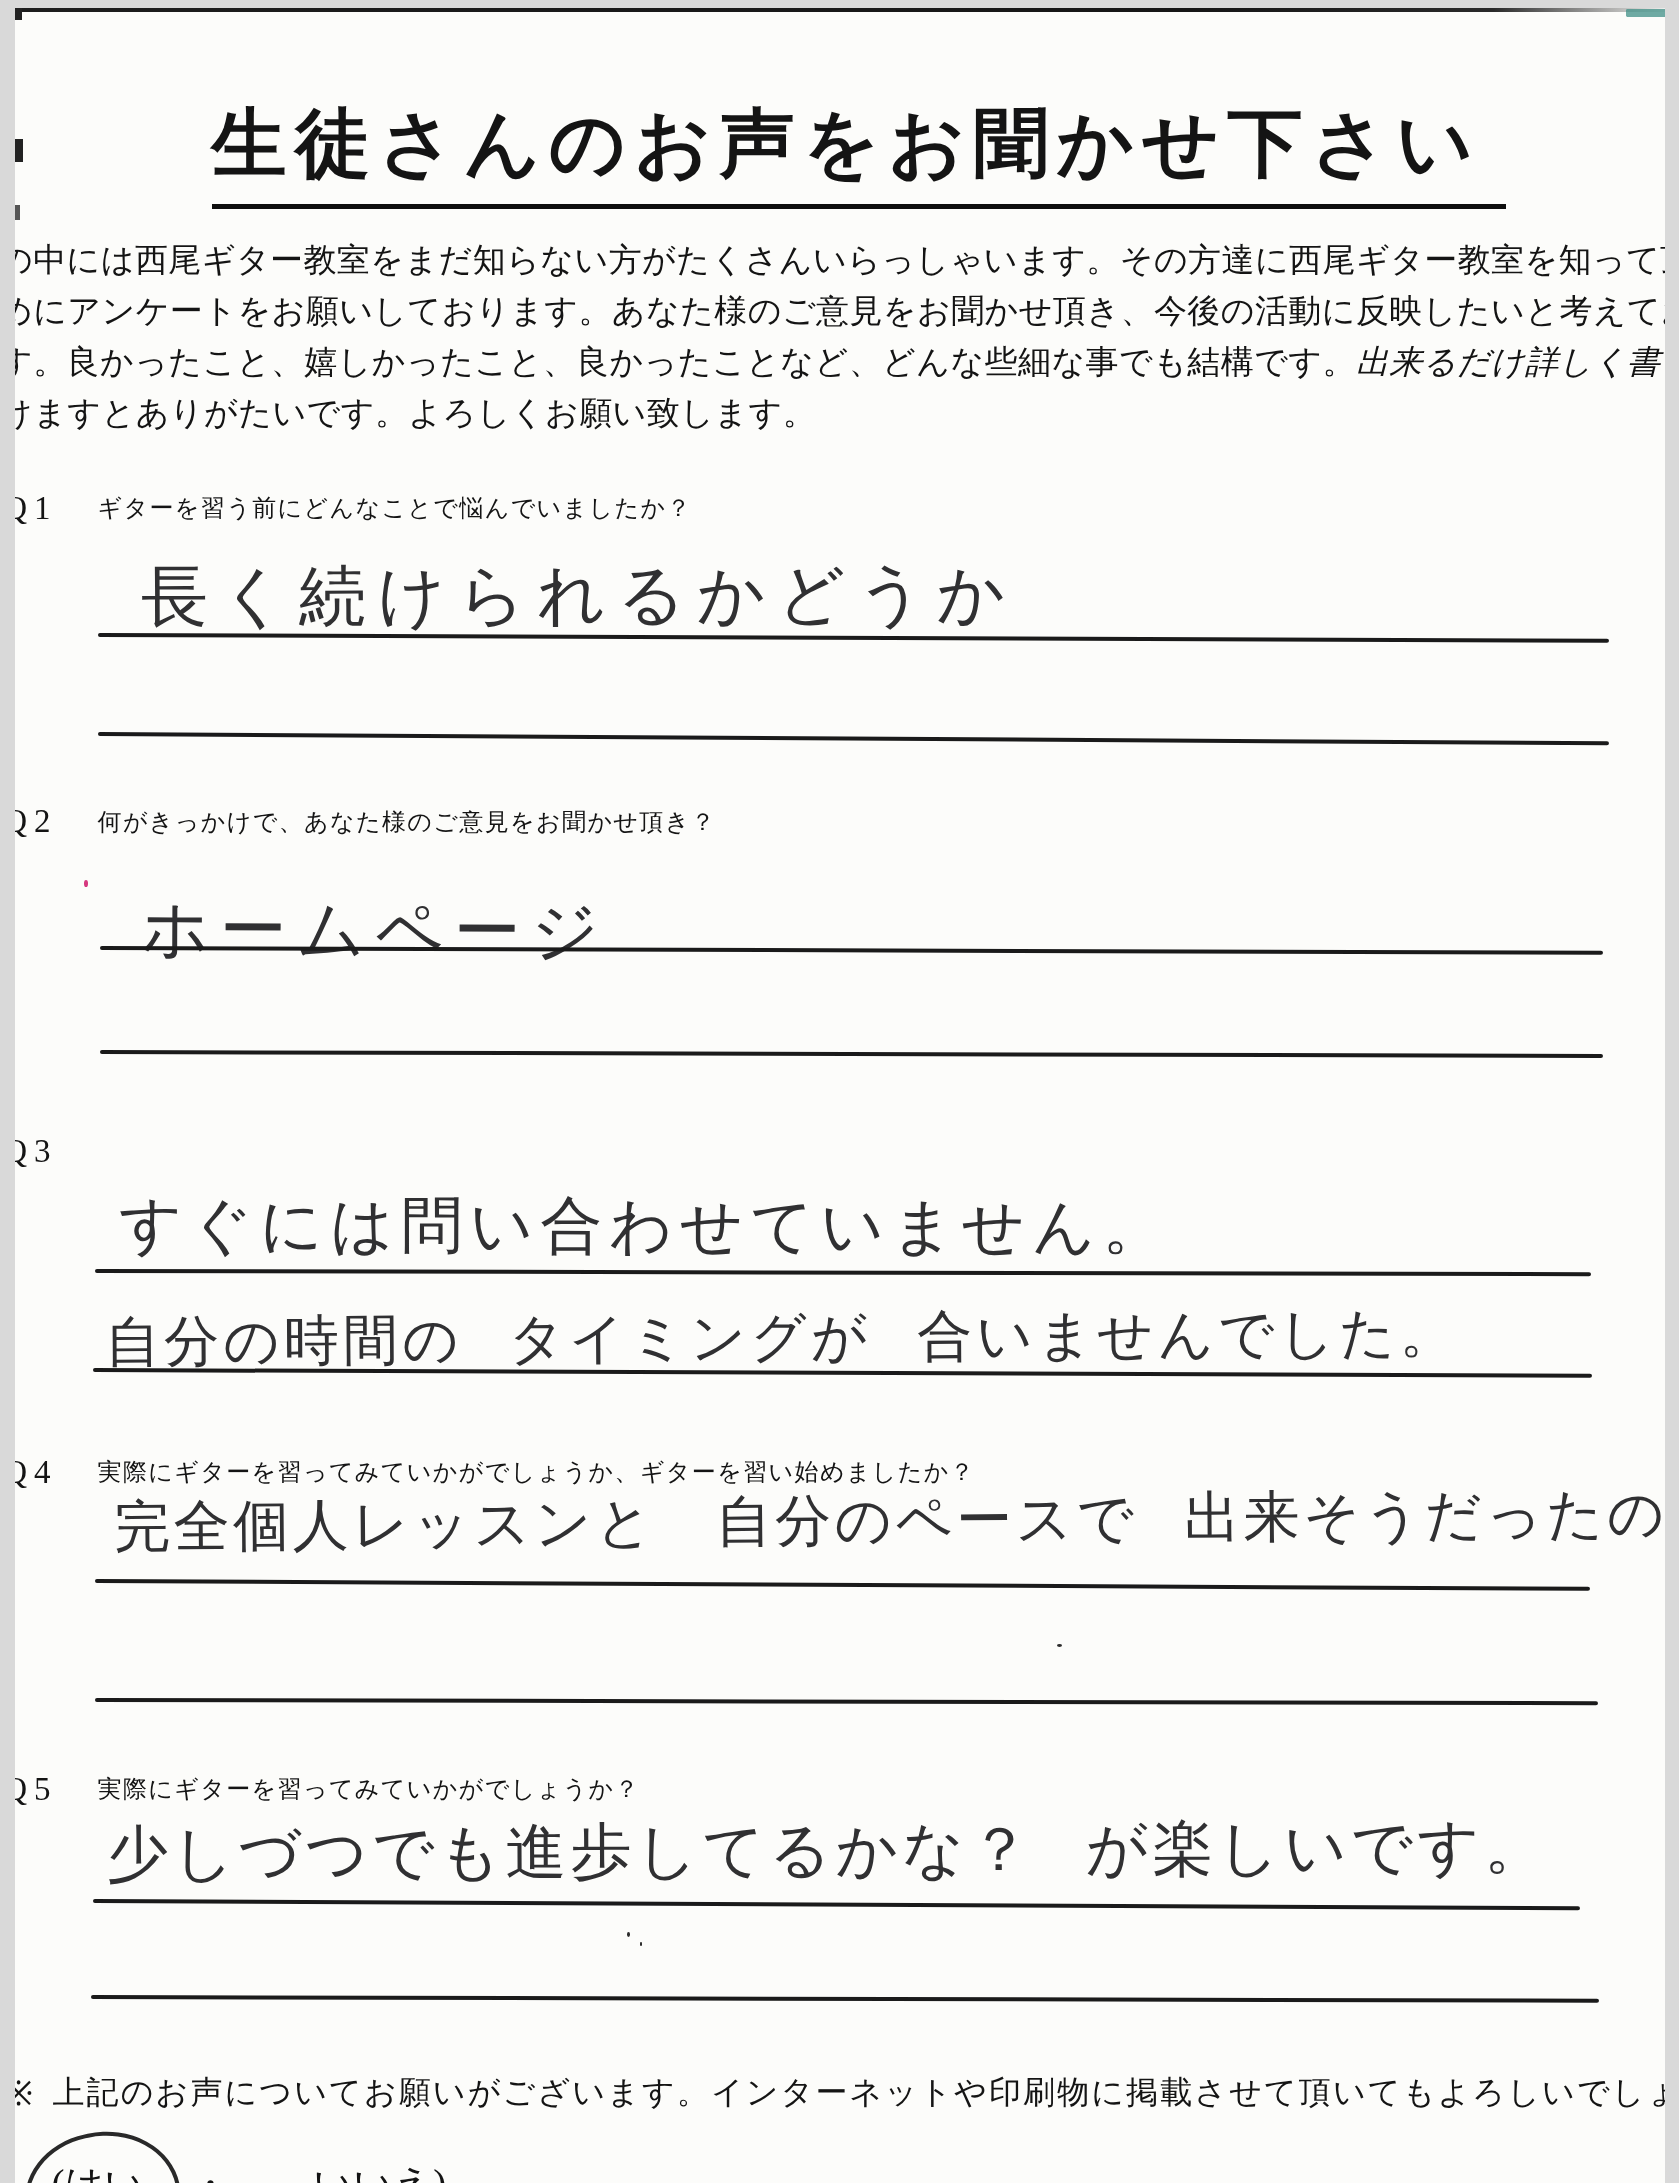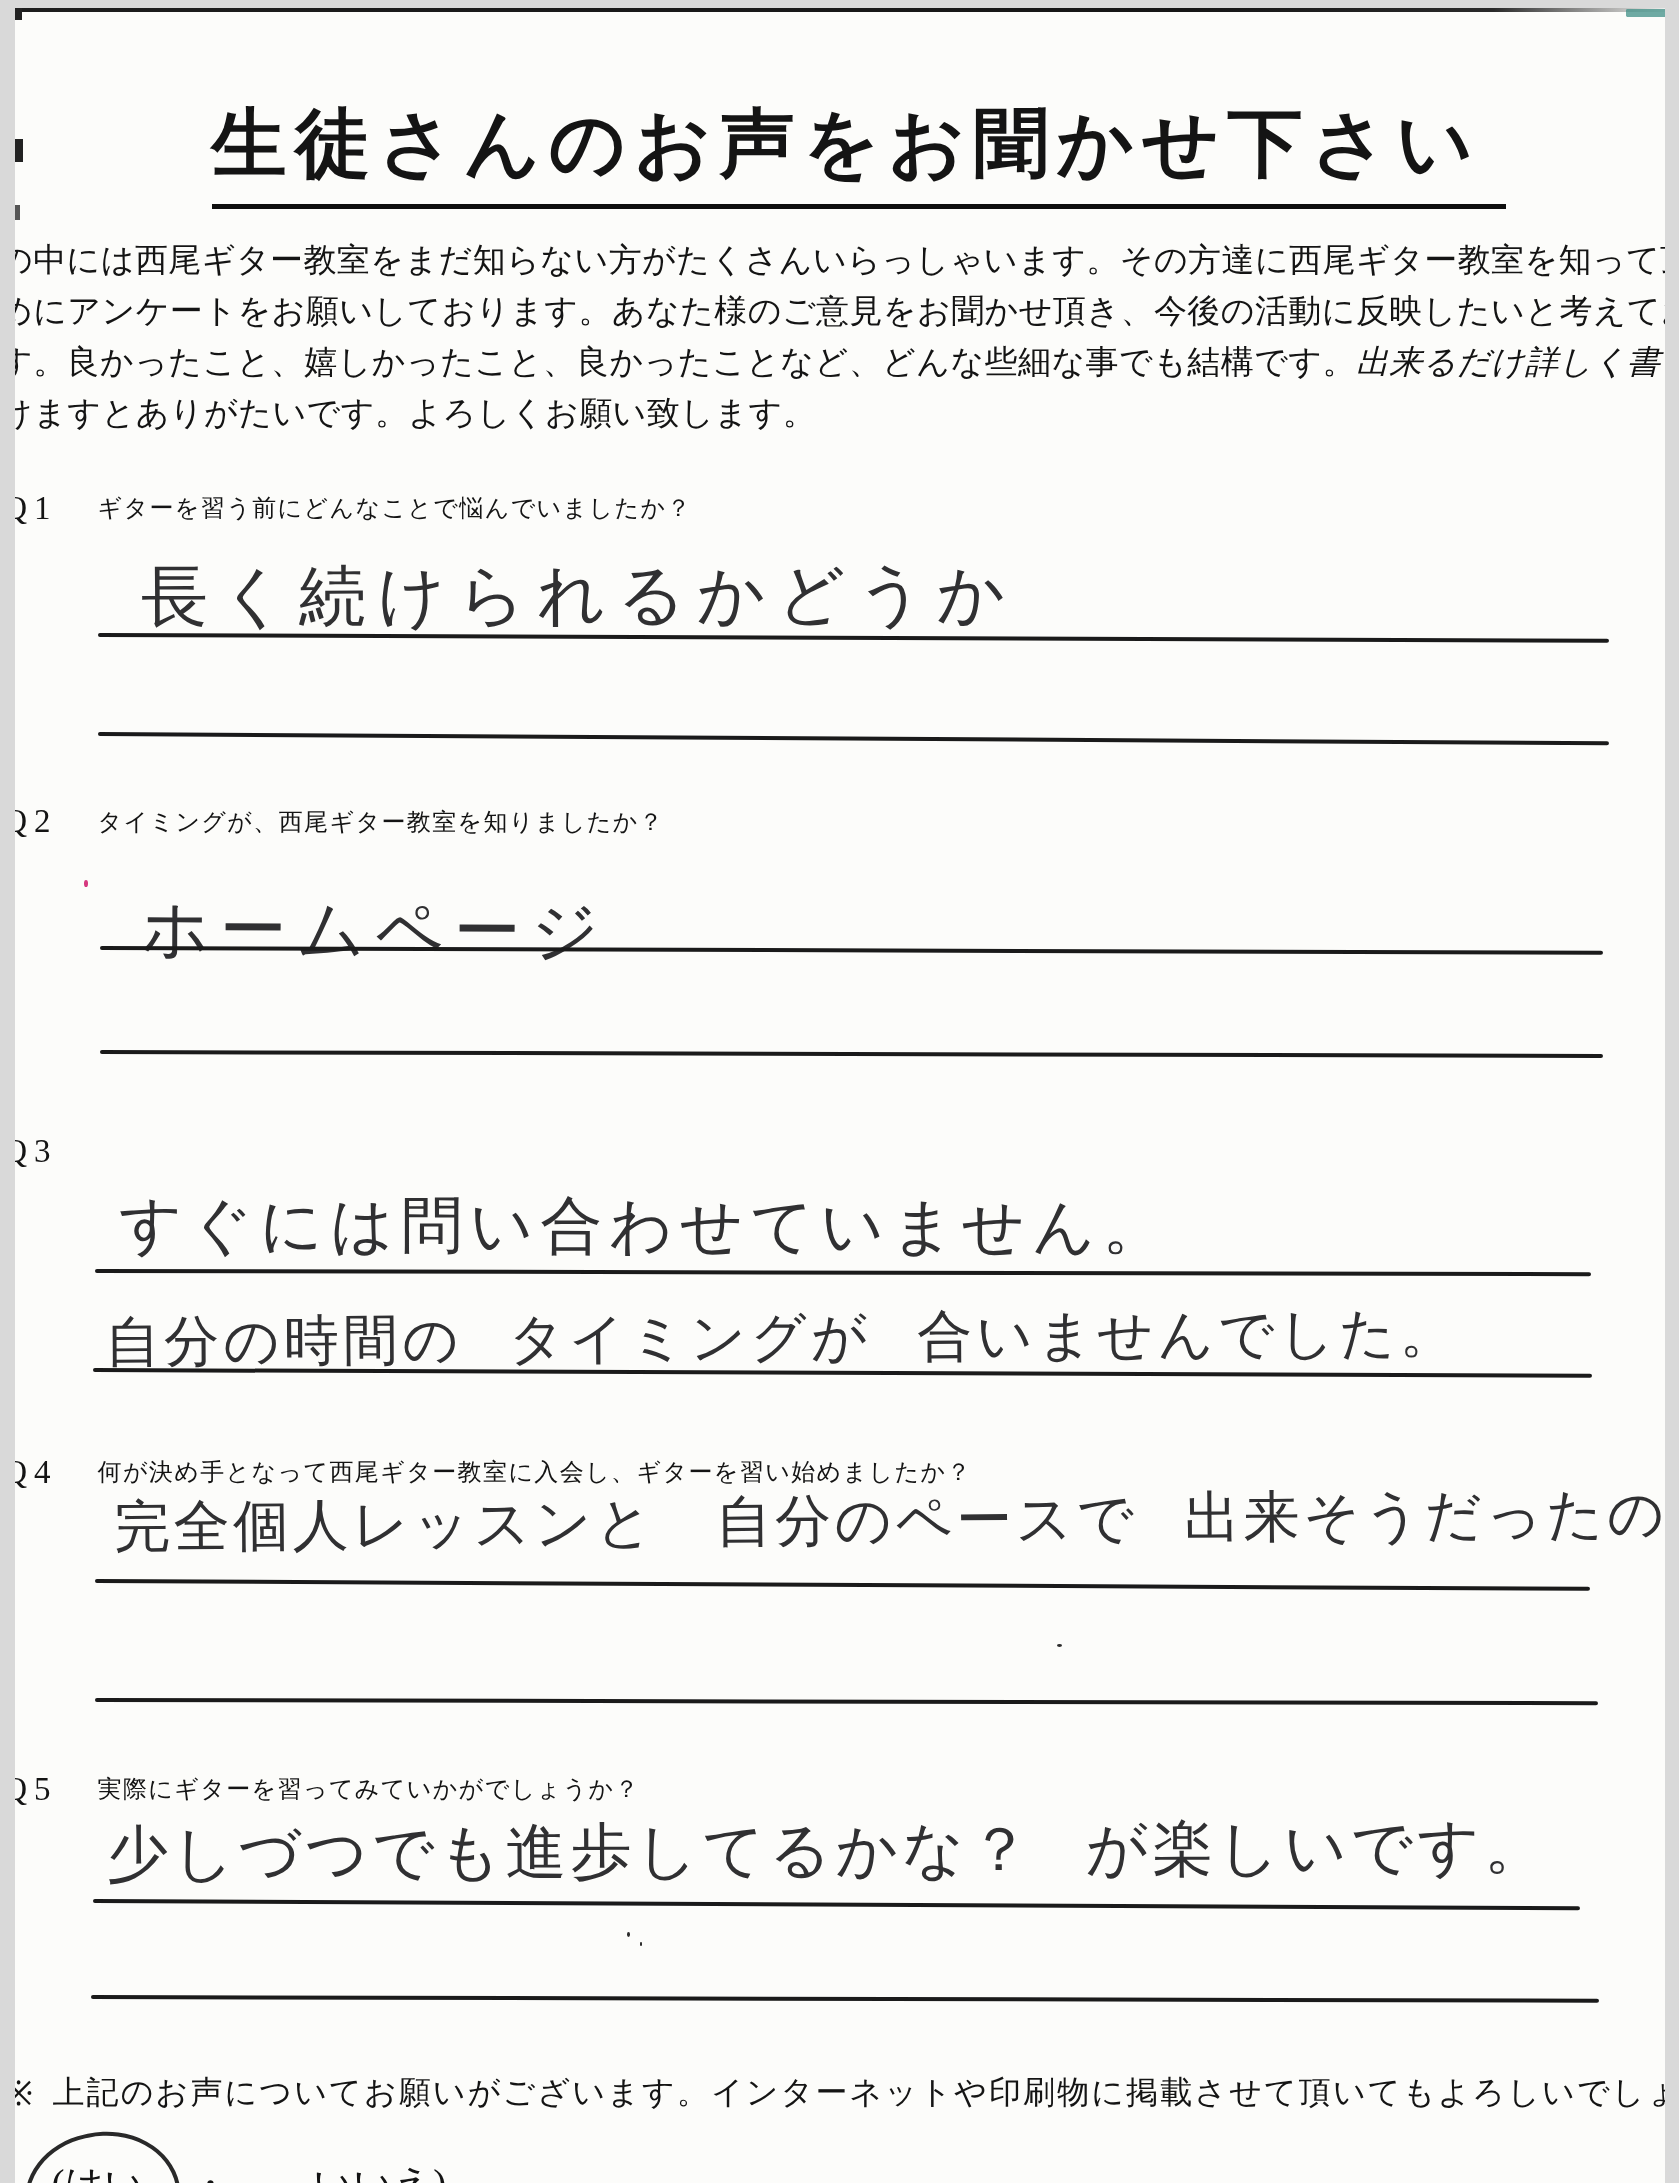--- a/index.html
+++ b/index.html
@@ -93,34 +93,34 @@
     <div>けますとありがたいです。よろしくお願い致します。</div>
   </div>
 
   <div class="qlabel" style="top:482px;">Q1</div>
   <div class="qtext" style="top:484px;">ギターを習う前にどんなことで悩んでいましたか？</div>
   <div class="hw" style="left:126px; top:542px; font-size:67px; letter-spacing:11.3px; transform:rotate(-0.2deg);">長く続けられるかどうか</div>
   <div class="rule" style="left:83px; top:625px; width:1511px; transform:rotate(0.22deg);"></div>
   <div class="rule" style="left:83px; top:724px; width:1511px; transform:rotate(0.35deg);"></div>
 
   <div class="qlabel" style="top:795px;">Q2</div>
-  <div class="qtext" style="top:798px;">タイミングが、西尾ギター教室を知りましたか？</div>
+  <div class="qtext" style="top:798px;">何がきっかけで、あなた様のご意見をお聞かせ頂き？</div>
   <div class="speck pink" style="left:69px; top:872px; width:4.2px; height:7px;"></div>
   <div class="hw" style="left:126px; top:877px; font-size:67px; letter-spacing:10px; transform:rotate(0.3deg);">ホームページ</div>
   <div class="rule" style="left:85px; top:938px; width:1503px; transform:rotate(0.18deg);"></div>
   <div class="rule" style="left:85px; top:1042px; width:1503px; transform:rotate(0.15deg);"></div>
 
   <div class="qlabel" style="top:1125px;">Q3</div>
   <div class="hw" style="left:104px; top:1176px; font-size:62px; letter-spacing:7px; transform:rotate(0.1deg);">すぐには問い合わせていません。</div>
   <div class="rule" style="left:80px; top:1261px; width:1496px; transform:rotate(0.12deg);"></div>
   <div class="hw" style="left:90px; top:1293px; font-size:55px; letter-spacing:4.2px; word-spacing:24px; transform:rotate(-0.4deg);">自分の時間の タイミングが 合いませんでした。</div>
   <div class="rule" style="left:78px; top:1360px; width:1499px; transform:rotate(0.22deg);"></div>
 
   <div class="qlabel" style="top:1446px;">Q4</div>
-  <div class="qtext" style="top:1448px;">何が決め手となって西尾ギター教室に入会し、ギターを習い始めましたか？</div>
+  <div class="qtext" style="top:1448px;">実際にギターを習ってみていかがでしょうか、ギターを習い始めましたか？</div>
   <div class="hw" style="left:99px; top:1475px; font-size:56px; letter-spacing:3.5px; word-spacing:25.4px; transform:rotate(-0.5deg);">完全個人レッスンと　自分のペースで 出来そうだったので</div>
   <div class="rule" style="left:80px; top:1571px; width:1495px; transform:rotate(0.3deg);"></div>
   <div class="speck" style="left:1042px; top:1636px; width:5px; height:2.8px;"></div>
   <div class="rule" style="left:80px; top:1690px; width:1503px; transform:rotate(0.12deg);"></div>
 
   <div class="qlabel" style="top:1763px;">Q5</div>
   <div class="qtext" style="top:1765px;text-align:right;">実際にギターを習ってみていかがでしょうか？</div>
   <div class="hw" style="left:92px; top:1802px; font-size:61px; letter-spacing:4.2px; word-spacing:28px; transform:rotate(-0.3deg);">少しづつでも進歩してるかな？ が楽しいです。</div>
   <div class="rule" style="left:78px; top:1891px; width:1487px; transform:rotate(0.28deg);"></div>
   <div class="speck" style="left:612px; top:1924px; width:3.5px; height:5px;"></div>

